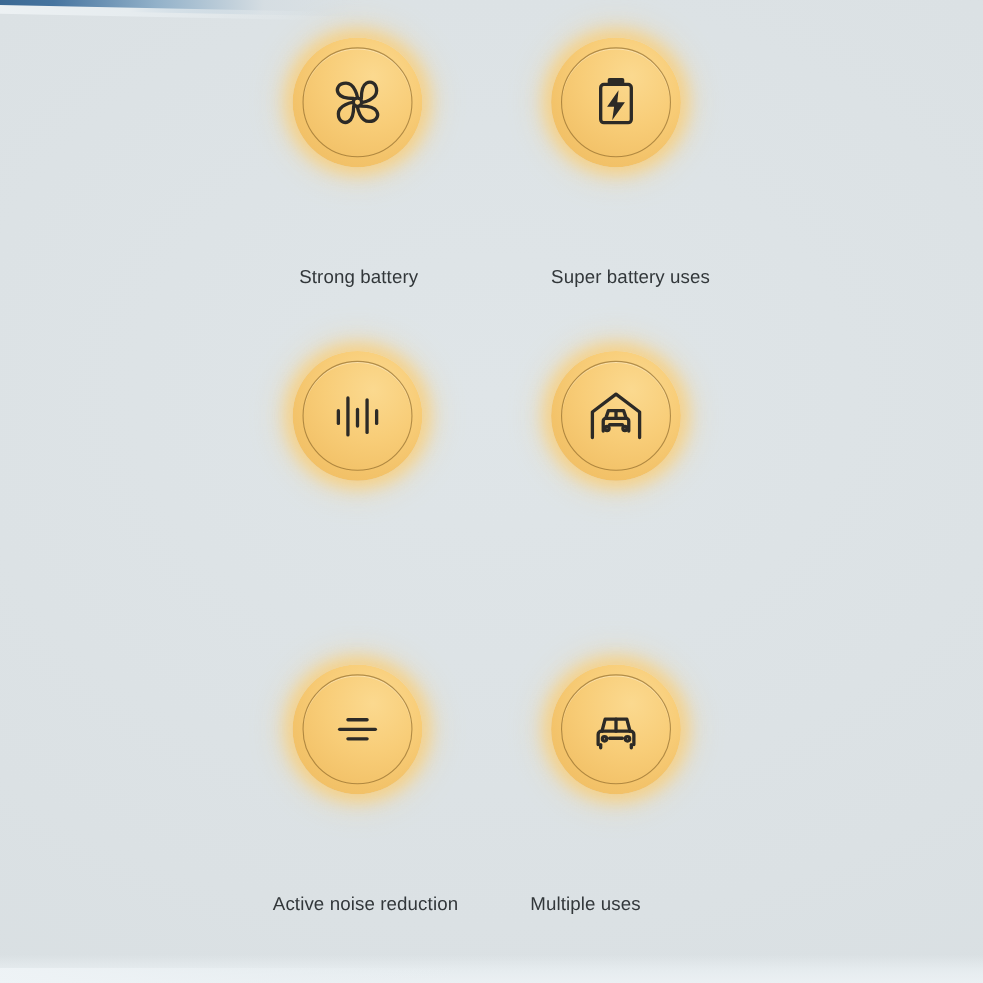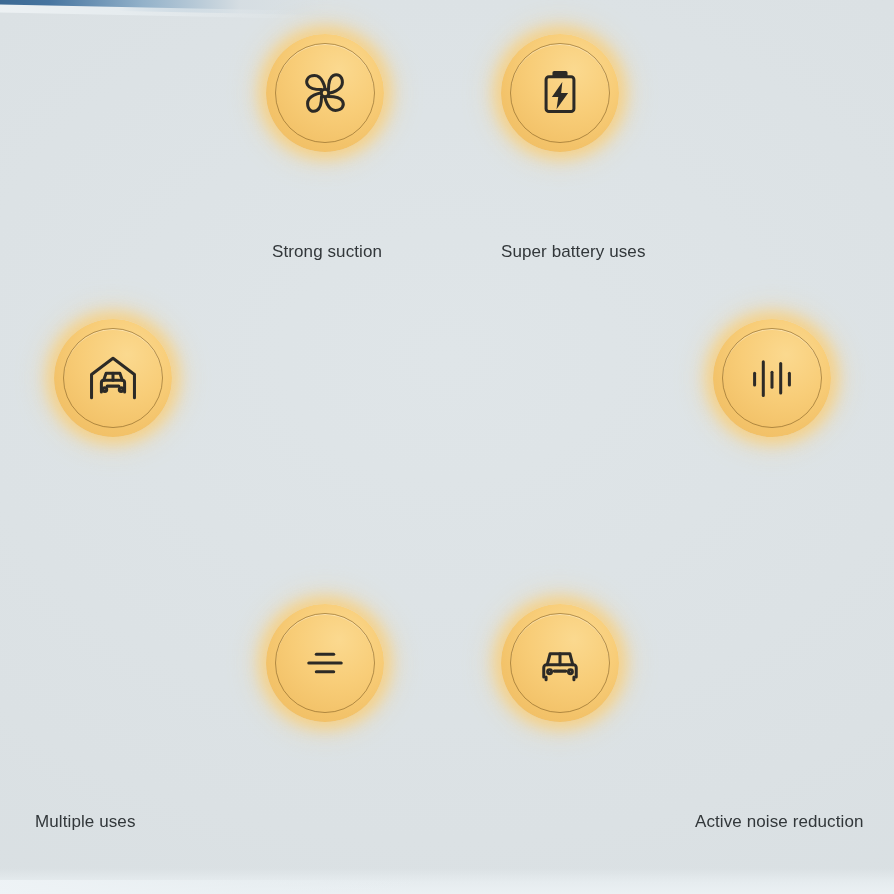--- a/index.html
+++ b/index.html
@@ -172,71 +172,71 @@
           <svg viewBox="0 0 100 100" aria-hidden="true">
 
             <path class="st" d="M50 42 C50 42 46 20 32 20 C20 20 16 29 20 36 C24 43 36 44 44 44"></path>
             <path class="st" d="M58 50 C58 50 80 46 80 32 C80 20 71 16 64 20 C57 24 56 36 56 44"></path>
             <path class="st" d="M50 58 C50 58 54 80 68 80 C80 80 84 71 80 64 C76 57 64 56 56 56"></path>
             <path class="st" d="M42 50 C42 50 20 54 20 68 C20 80 29 84 36 80 C43 76 44 64 44 56"></path>
             <circle class="st" cx="50" cy="50" r="6.5"></circle>
           </svg>
         </div>
       </div>
-      <div class="caption">Strong suction</div>
+      <div class="caption">Strong battery</div>
     </div>
 
     <div class="cell col-right row-1">
       <div class="badge-wrap">
         <div class="badge"></div>
         <div class="badge-icon">
           <svg viewBox="0 0 100 100" aria-hidden="true">
             <rect class="st" x="26" y="22" width="48" height="60" rx="5" ry="5" stroke-width="5"></rect>
             <path class="sf" d="M40 12 h20 a3 3 0 0 1 3 3 v7 h-26 v-7 a3 3 0 0 1 3 -3 z"></path>
             <path class="sf" d="M54 31 L36 57 h11 l-3 21 l20 -28 h-12 z"></path>
           </svg>
         </div>
       </div>
       <div class="caption">Super battery uses</div>
+    </div>
+
+    <div class="cell col-left row-2">
+      <div class="badge-wrap">
+        <div class="badge"></div>
+        <div class="badge-icon">
+          <svg viewBox="0 0 100 100" aria-hidden="true">
+            <line class="st" x1="20" y1="42" x2="20" y2="62" stroke-width="6"></line>
+            <line class="st" x1="35" y1="22" x2="35" y2="80" stroke-width="6"></line>
+            <line class="st" x1="50" y1="40" x2="50" y2="66" stroke-width="6"></line>
+            <line class="st" x1="65" y1="25" x2="65" y2="76" stroke-width="6"></line>
+            <line class="st" x1="80" y1="42" x2="80" y2="62" stroke-width="6"></line>
+          </svg>
+        </div>
+      </div>
+      <div class="caption">Active noise reduction</div>
     </div>
 
     <div class="cell col-right row-2">
       <div class="badge-wrap">
         <div class="badge"></div>
         <div class="badge-icon">
           <svg viewBox="0 0 100 100" aria-hidden="true">
 
             <path class="st" d="M13 84 V44 L50 16 L87 44 V84" stroke-width="5"></path>
 
             <path class="st" d="M30 74 V58 a4 4 0 0 1 4 -4 h32 a4 4 0 0 1 4 4 v16" stroke-width="4.4"></path>
             <path class="st" d="M34 54 L38 42 h24 l4 12" stroke-width="4.4"></path>
             <line class="st" x1="50" y1="42" x2="50" y2="54" stroke-width="4.4"></line>
             <line class="st" x1="40" y1="64" x2="60" y2="64" stroke-width="4.4"></line>
             <circle class="st" cx="36" cy="70" r="3.2" stroke-width="3.6"></circle>
             <circle class="st" cx="64" cy="70" r="3.2" stroke-width="3.6"></circle>
           </svg>
         </div>
       </div>
       <div class="caption">Multiple uses</div>
-    </div>
-
-    <div class="cell col-left row-2">
-      <div class="badge-wrap">
-        <div class="badge"></div>
-        <div class="badge-icon">
-          <svg viewBox="0 0 100 100" aria-hidden="true">
-            <line class="st" x1="20" y1="42" x2="20" y2="62" stroke-width="6"></line>
-            <line class="st" x1="35" y1="22" x2="35" y2="80" stroke-width="6"></line>
-            <line class="st" x1="50" y1="40" x2="50" y2="66" stroke-width="6"></line>
-            <line class="st" x1="65" y1="25" x2="65" y2="76" stroke-width="6"></line>
-            <line class="st" x1="80" y1="42" x2="80" y2="62" stroke-width="6"></line>
-          </svg>
-        </div>
-      </div>
-      <div class="caption">Active noise reduction</div>
     </div>
 
     <div class="cell col-left row-3">
       <div class="badge-wrap">
         <div class="badge"></div>
         <div class="badge-icon">
           <svg viewBox="0 0 100 100" aria-hidden="true">
             <line class="st" x1="35" y1="35" x2="65" y2="35" stroke-width="7"></line>
             <line class="st" x1="22" y1="50" x2="78" y2="50" stroke-width="7"></line>
             <line class="st" x1="35" y1="65" x2="65" y2="65" stroke-width="7"></line>

